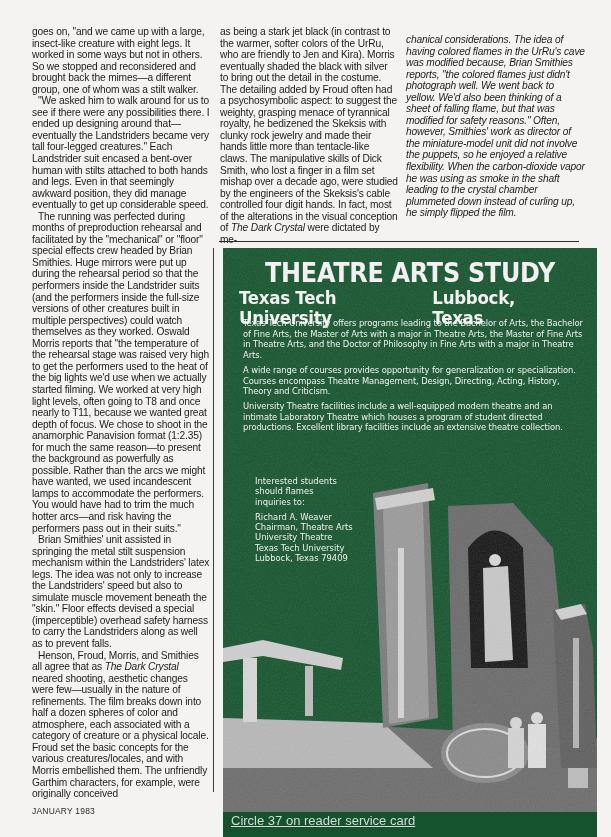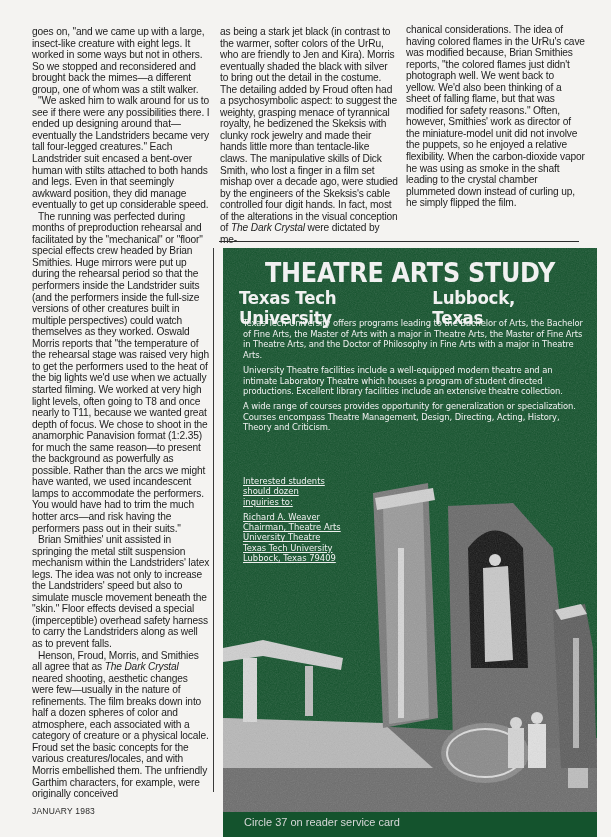--- a/index.html
+++ b/index.html
@@ -14,21 +14,21 @@
     position: absolute;
     font-size: 10.2px;
     line-height: 11.55px;
     letter-spacing: -0.15px;
   }
   .col p { margin: 0; text-indent: 0; }
   .col p.indent { text-indent: 6px; }
   .col em { font-style: italic; text-align: center; }
   #col1 { left: 32px; top: 26px; width: 178px; }
   #col2 { left: 220px; top: 26px; width: 178px; }
-  #col3 { left: 406px; top: 24px; width: 180px; }
+  #col3 { left: 406px; top: 34px; width: 180px; font-style: italic; }
 
   .footer {
     position: absolute; left: 32px; top: 806px;
     font-size: 8.5px; font-weight: normal; letter-spacing: 0.2px; color: #2a2a2a;
   }
 
   .hrule {
     position: absolute; left: 219px; top: 241px; width: 360px; height: 1px;
     background: #2b2b2b;
   }
@@ -58,28 +58,28 @@
   }
   .ad-body {
     position: absolute; left: 20px; top: 70px; width: 340px;
     font-size: 8.4px; line-height: 10.7px; letter-spacing: -0.1px;
   }
   .ad-body p { margin: 0 0 4px 0; }
   .ad-contact {
     position: absolute; left: 20px; top: 228px; width: 160px;
     font-size: 8.4px; line-height: 10.3px;
   }
-  .ad-contact p { margin: 0 0 5px 0; text-decoration: underline; }
+  .ad-contact p { margin: 0 0 5px 12px; }
   .ad-photo {
     position: absolute; left: 0; top: 0; width: 374px; height: 564px;
   }
   .ad-caption {
-    position: absolute; left: 21px; bottom: 20px;
+    position: absolute; left: 8px; bottom: 20px;
     font-family: "Liberation Sans", sans-serif;
-    font-size: 11px; color: #d8d8d8;
+    font-size: 13px; color: #d8d8d8; text-decoration: underline;
   }
 </style>
 </head>
 <body>
 
 <div id="col1" class="col">
     <p>goes on, "and we came up with a large, insect-like creature with eight legs. It worked in some ways but not in others. So we stopped and reconsidered and brought back the mimes—a different group, one of whom was a stilt walker.</p>
     <p class="indent">"We asked him to walk around for us to see if there were any possibilities there. I ended up designing around that—eventually the Landstriders became very tall four-legged creatures." Each Landstrider suit encased a bent-over human with stilts attached to both hands and legs. Even in that seemingly awkward position, they did manage eventually to get up considerable speed.</p>
     <p class="indent">The running was perfected during months of preproduction rehearsal and facilitated by the "mechanical" or "floor" special effects crew headed by Brian Smithies. Huge mirrors were put up during the rehearsal period so that the performers inside the Landstrider suits (and the performers inside the full-size versions of other creatures built in multiple perspectives) could watch themselves as they worked. Oswald Morris reports that "the temperature of the rehearsal stage was raised very high to get the performers used to the heat of the big lights we'd use when we actually started filming. We worked at very high light levels, often going to T8 and once nearly to T11, because we wanted great depth of focus. We chose to shoot in the anamorphic Panavision format (1:2.35) for much the same reason—to present the background as powerfully as possible. Rather than the arcs we might have wanted, we used incandescent lamps to accommodate the performers. You would have had to trim the much hotter arcs—and risk having the performers pass out in their suits."</p>
     <p class="indent">Brian Smithies' unit assisted in springing the metal stilt suspension mechanism within the Landstriders' latex legs. The idea was not only to increase the Landstriders' speed but also to simulate muscle movement beneath the "skin." Floor effects devised a special (imperceptible) overhead safety harness to carry the Landstriders along as well as to prevent falls.</p>
@@ -149,27 +149,27 @@
     <rect x="0" y="0" width="374" height="564" fill="#ffffff" filter="url(#grain)" opacity="0.35"></rect>
   </svg>
 
   <div class="ad-title">THEATRE ARTS STUDY</div>
   <div class="ad-subtitle">
     <span>Texas Tech University</span>
     <span>Lubbock, Texas</span>
   </div>
   <div class="ad-body">
     <p>Texas Tech University offers programs leading to the Bachelor of Arts, the Bachelor of Fine Arts, the Master of Arts with a major in Theatre Arts, the Master of Fine Arts in Theatre Arts, and the Doctor of Philosophy in Fine Arts with a major in Theatre Arts.</p>
+    <p>A wide range of courses provides opportunity for generalization or specialization. Courses encompass Theatre Management, Design, Directing, Acting, History, Theory and Criticism.</p>
     <p>University Theatre facilities include a well-equipped modern theatre and an intimate Laboratory Theatre which houses a program of student directed productions. Excellent library facilities include an extensive theatre collection.</p>
-    <p>A wide range of courses provides opportunity for generalization or specialization. Courses encompass Theatre Management, Design, Directing, Acting, History, Theory and Criticism.</p>
   </div>
   <div class="ad-contact">
     <p>
       <span>Interested students</span><br>
-      <span>should dozen</span><br>
+      <span>should flames</span><br>
       <span>inquiries to:</span>
     </p>
     <p>
       <span>Richard A. Weaver</span><br>
       <span>Chairman, Theatre Arts</span><br>
       <span>University Theatre</span><br>
       <span>Texas Tech University</span><br>
       <span>Lubbock, Texas 79409</span>
     </p>
   </div>

